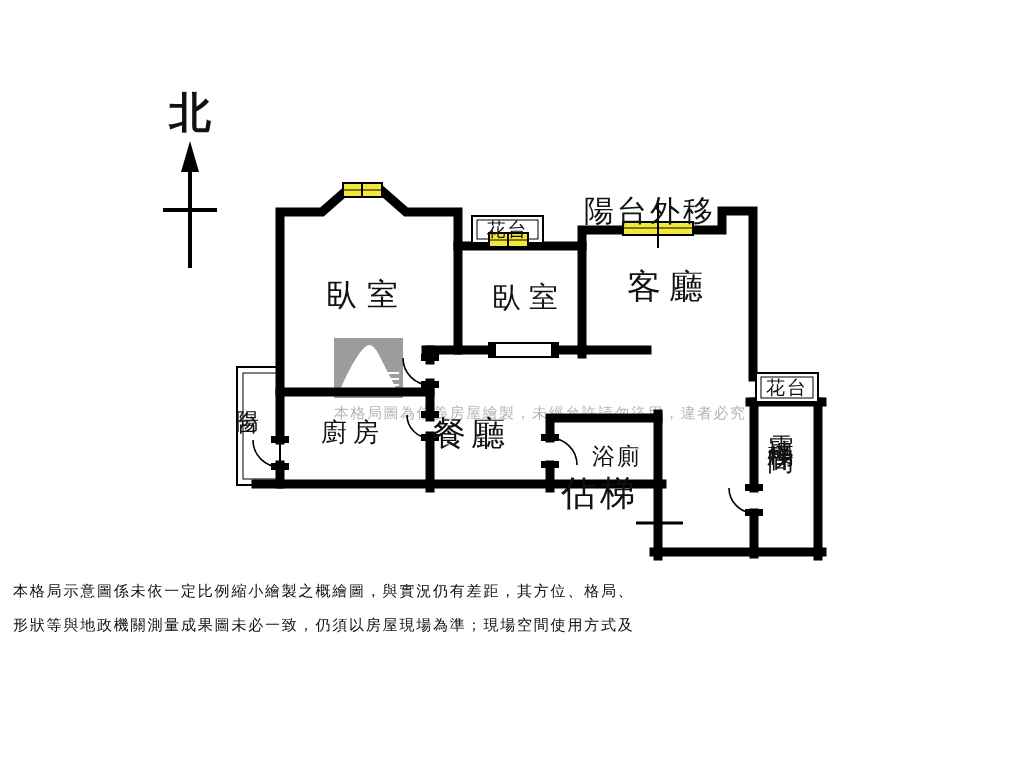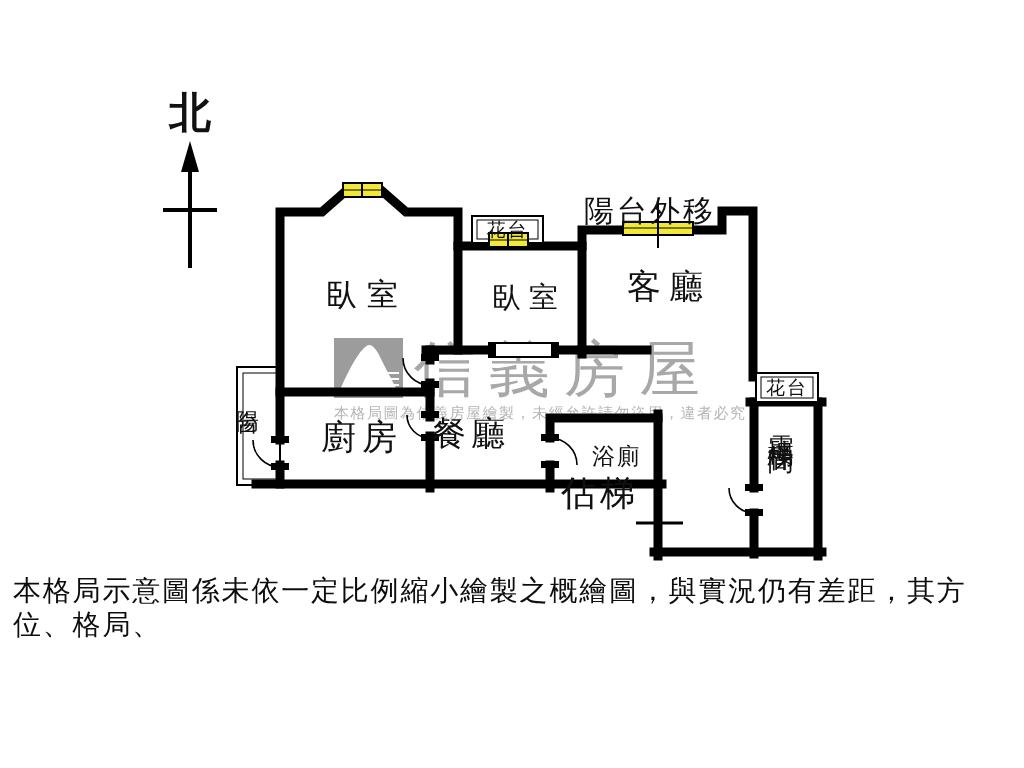--- a/index.html
+++ b/index.html
@@ -15,38 +15,37 @@
   
   .lbl{color:#111;z-index:3;white-space:nowrap;line-height:1;}
   .v{writing-mode:vertical-rl;text-orientation:upright;}
   .north{left:169px;top:92px;font-size:42px;font-weight:bold;}
   .bedroom1{left:326px;top:279px;font-size:31px;letter-spacing:10px;}
   .bedroom2{left:492px;top:283px;font-size:29px;letter-spacing:8px;}
   .living{left:627px;top:270px;font-size:34px;letter-spacing:8px;}
   .balcony-moved{left:584px;top:162px;font-size:30px;letter-spacing:3px;margin-top:34px;}
   .flower-top{left:472px;top:216px;width:71px;height:27px;font-size:19px;
               display:flex;align-items:center;justify-content:center;letter-spacing:2px;}
-  .kitchen{left:321px;top:420px;font-size:35px;letter-spacing:6px;}
+  .kitchen{left:321px;top:420px;font-size:26px;letter-spacing:6px;}
   .dining{left:432px;top:417px;font-size:34px;letter-spacing:5px;}
   .bath{left:592px;top:445px;font-size:23px;letter-spacing:2px;}
   .balcony{left:236px;top:393px;font-size:23px;height:80px;}
   .occupied{left:561px;top:476px;font-size:35px;letter-spacing:4px;}
   .flower-right{left:756px;top:373px;width:62px;height:29px;font-size:19px;
                 display:flex;align-items:center;justify-content:center;letter-spacing:2px;}
   .stairwell{left:767px;top:414px;font-size:26px;height:132px;letter-spacing:5px;}
   
-  .disc{left:13px;top:574px;width:1002px;font-size:28px;color:#0d0d0d;
+  .disc{left:13px;top:574px;width:1002px;font-size:15px;color:#0d0d0d;
         letter-spacing:1.8px;line-height:34px;z-index:3;}
 </style>
 </head>
 <body>
 
 <div id="stage">
 
-  <div class="abs wm-brand">信義房屋</div>
   <div class="abs wm-notice">本格局圖為信義房屋繪製，未經允許請勿盜用，違者必究</div>
 
   <svg class="abs plan" width="1024" height="768" viewBox="0 0 1024 768">
 
     <g>
       <rect x="334" y="338" width="69" height="60" fill="#9c9c9c"></rect>
       <path d="M 339 392 C 353 360 363 346 369 345 C 374 345 378 352 382 361 L 398 392 Z" fill="#ffffff"></path>
       <path d="M 371 373 L 399 373 M 374 379 L 399 379 M 377 385 L 399 385" stroke="#ffffff" stroke-width="2" fill="none"></path>
     </g>
 
@@ -142,14 +141,15 @@
   <div class="abs lbl kitchen">廚房</div>
   <div class="abs lbl dining">餐廳</div>
   <div class="abs lbl bath">浴廁</div>
   <div class="abs lbl v balcony">陽台</div>
   <div class="abs lbl occupied">佔梯</div>
   <div class="abs lbl flower-right">花台</div>
   <div class="abs lbl v stairwell">電樓梯間</div>
 
   <div class="abs disc">
     <div>本格局示意圖係未依一定比例縮小繪製之概繪圖，與實況仍有差距，其方位、格局、</div>
+    <div>形狀等與地政機關測量成果圖未必一致，仍須以房屋現場為準；現場空間使用方式及</div>
   </div>
 </div>
 
 </body></html>

